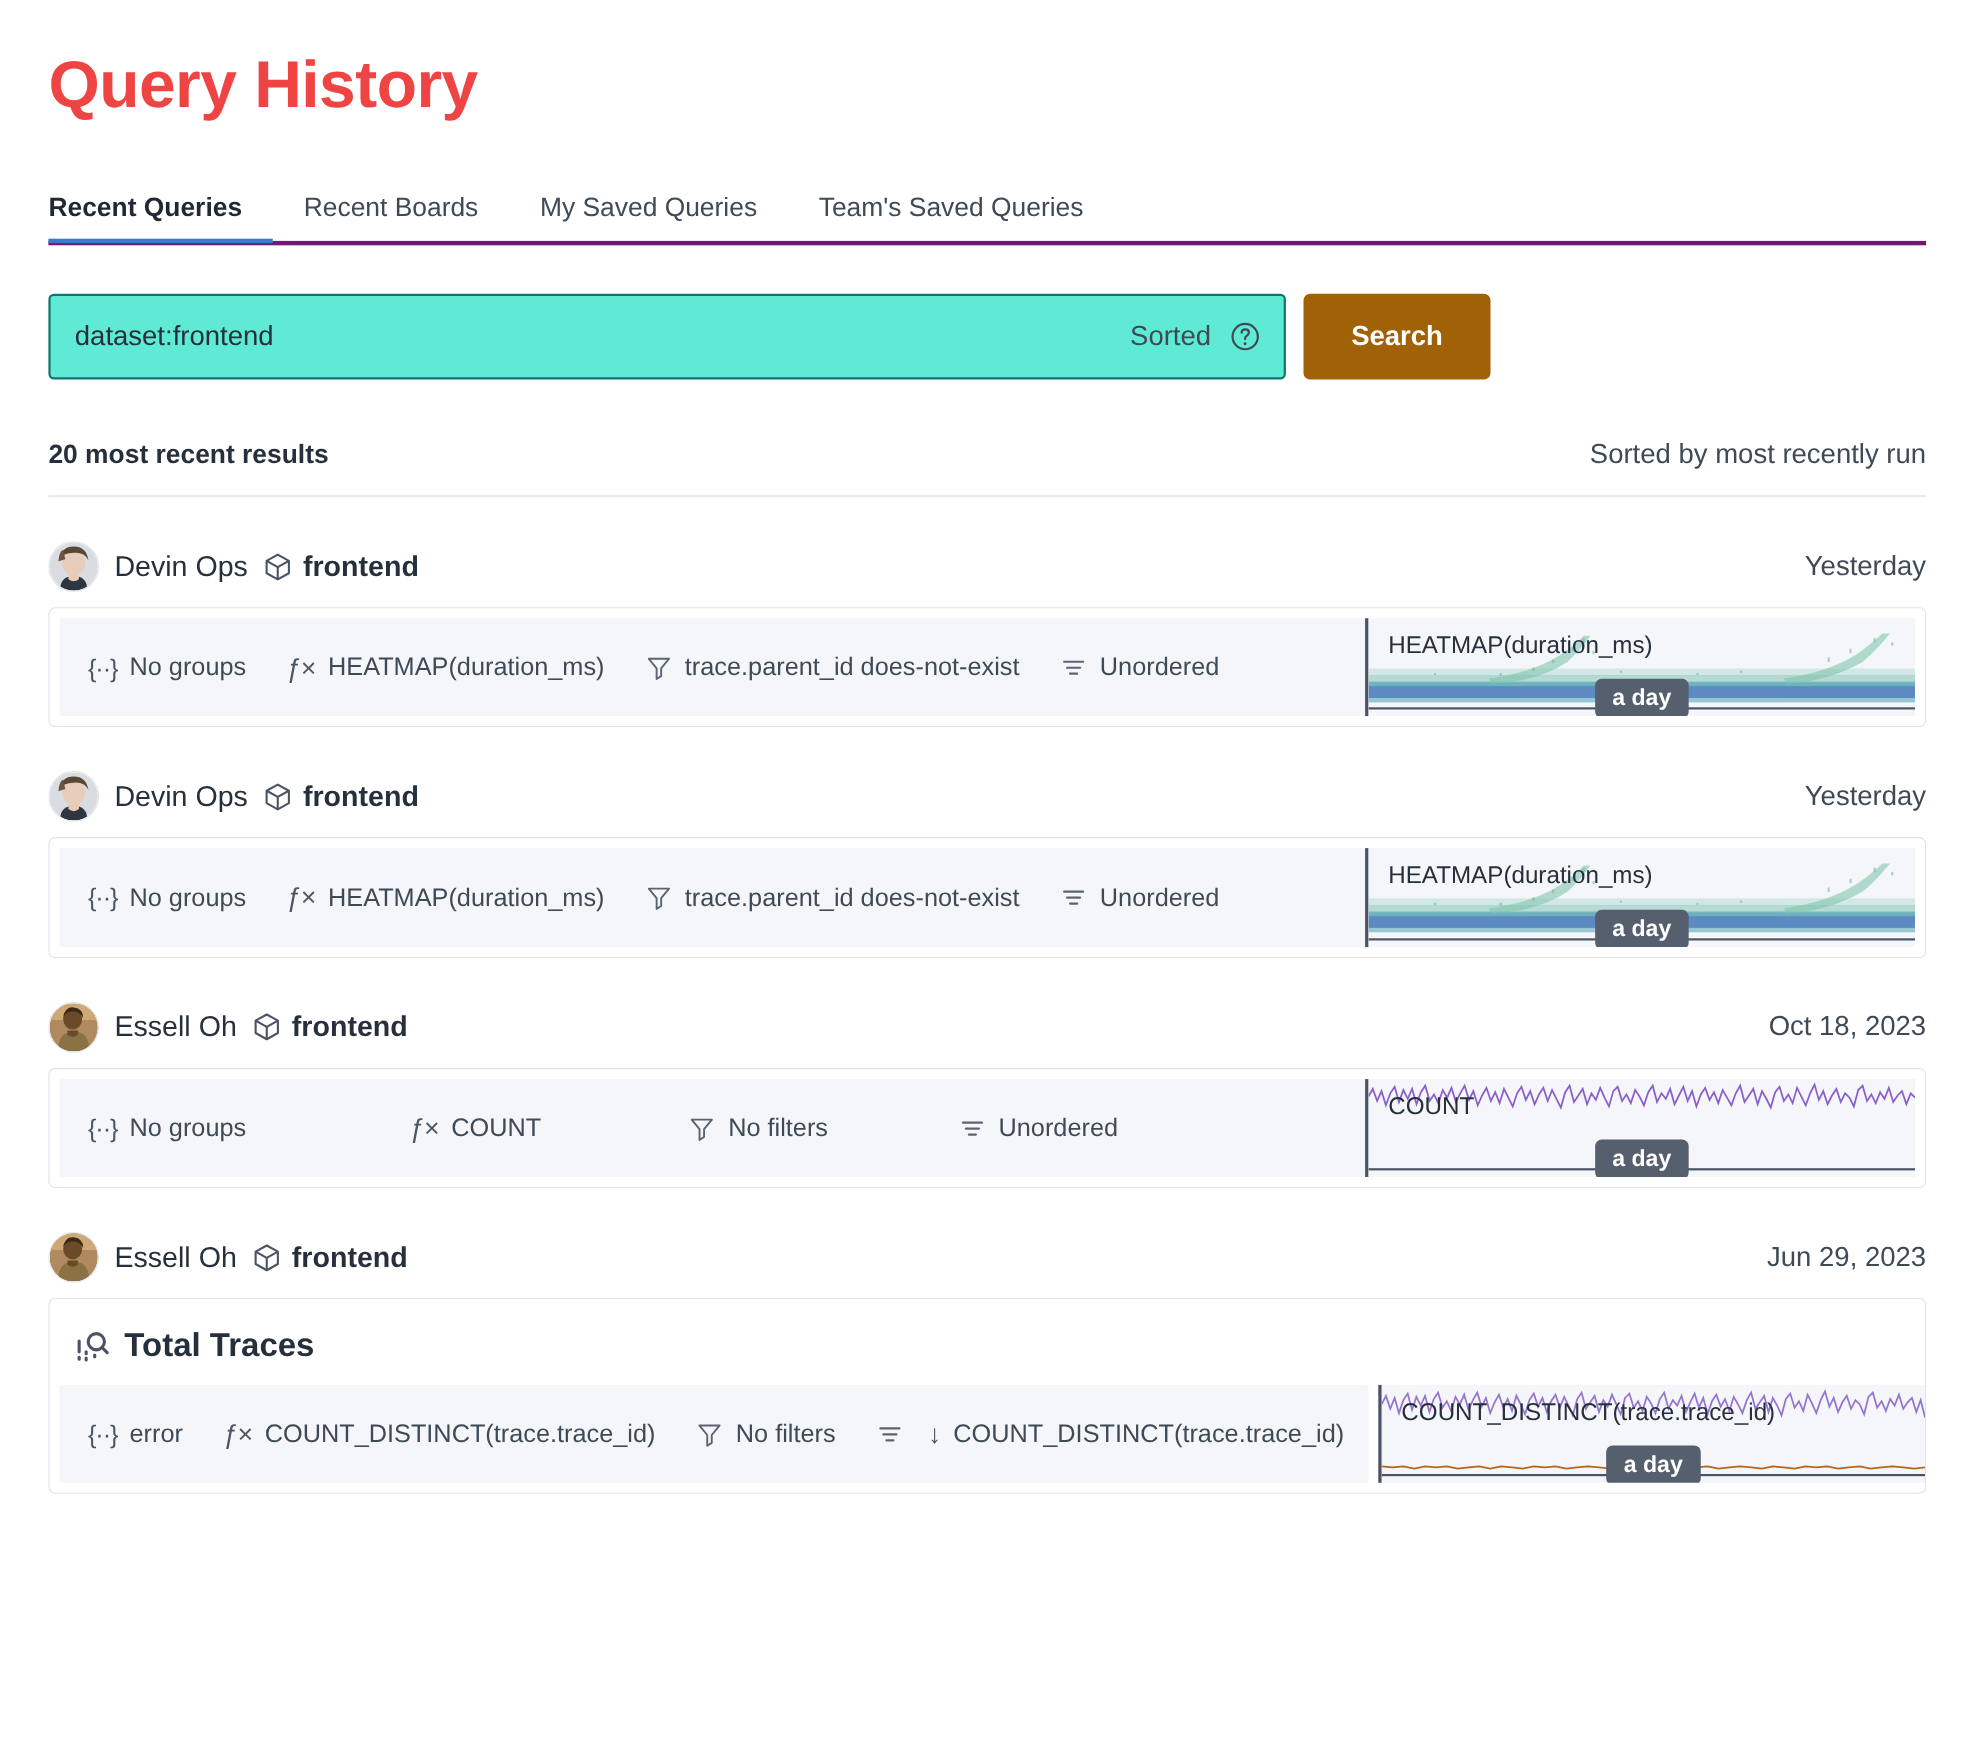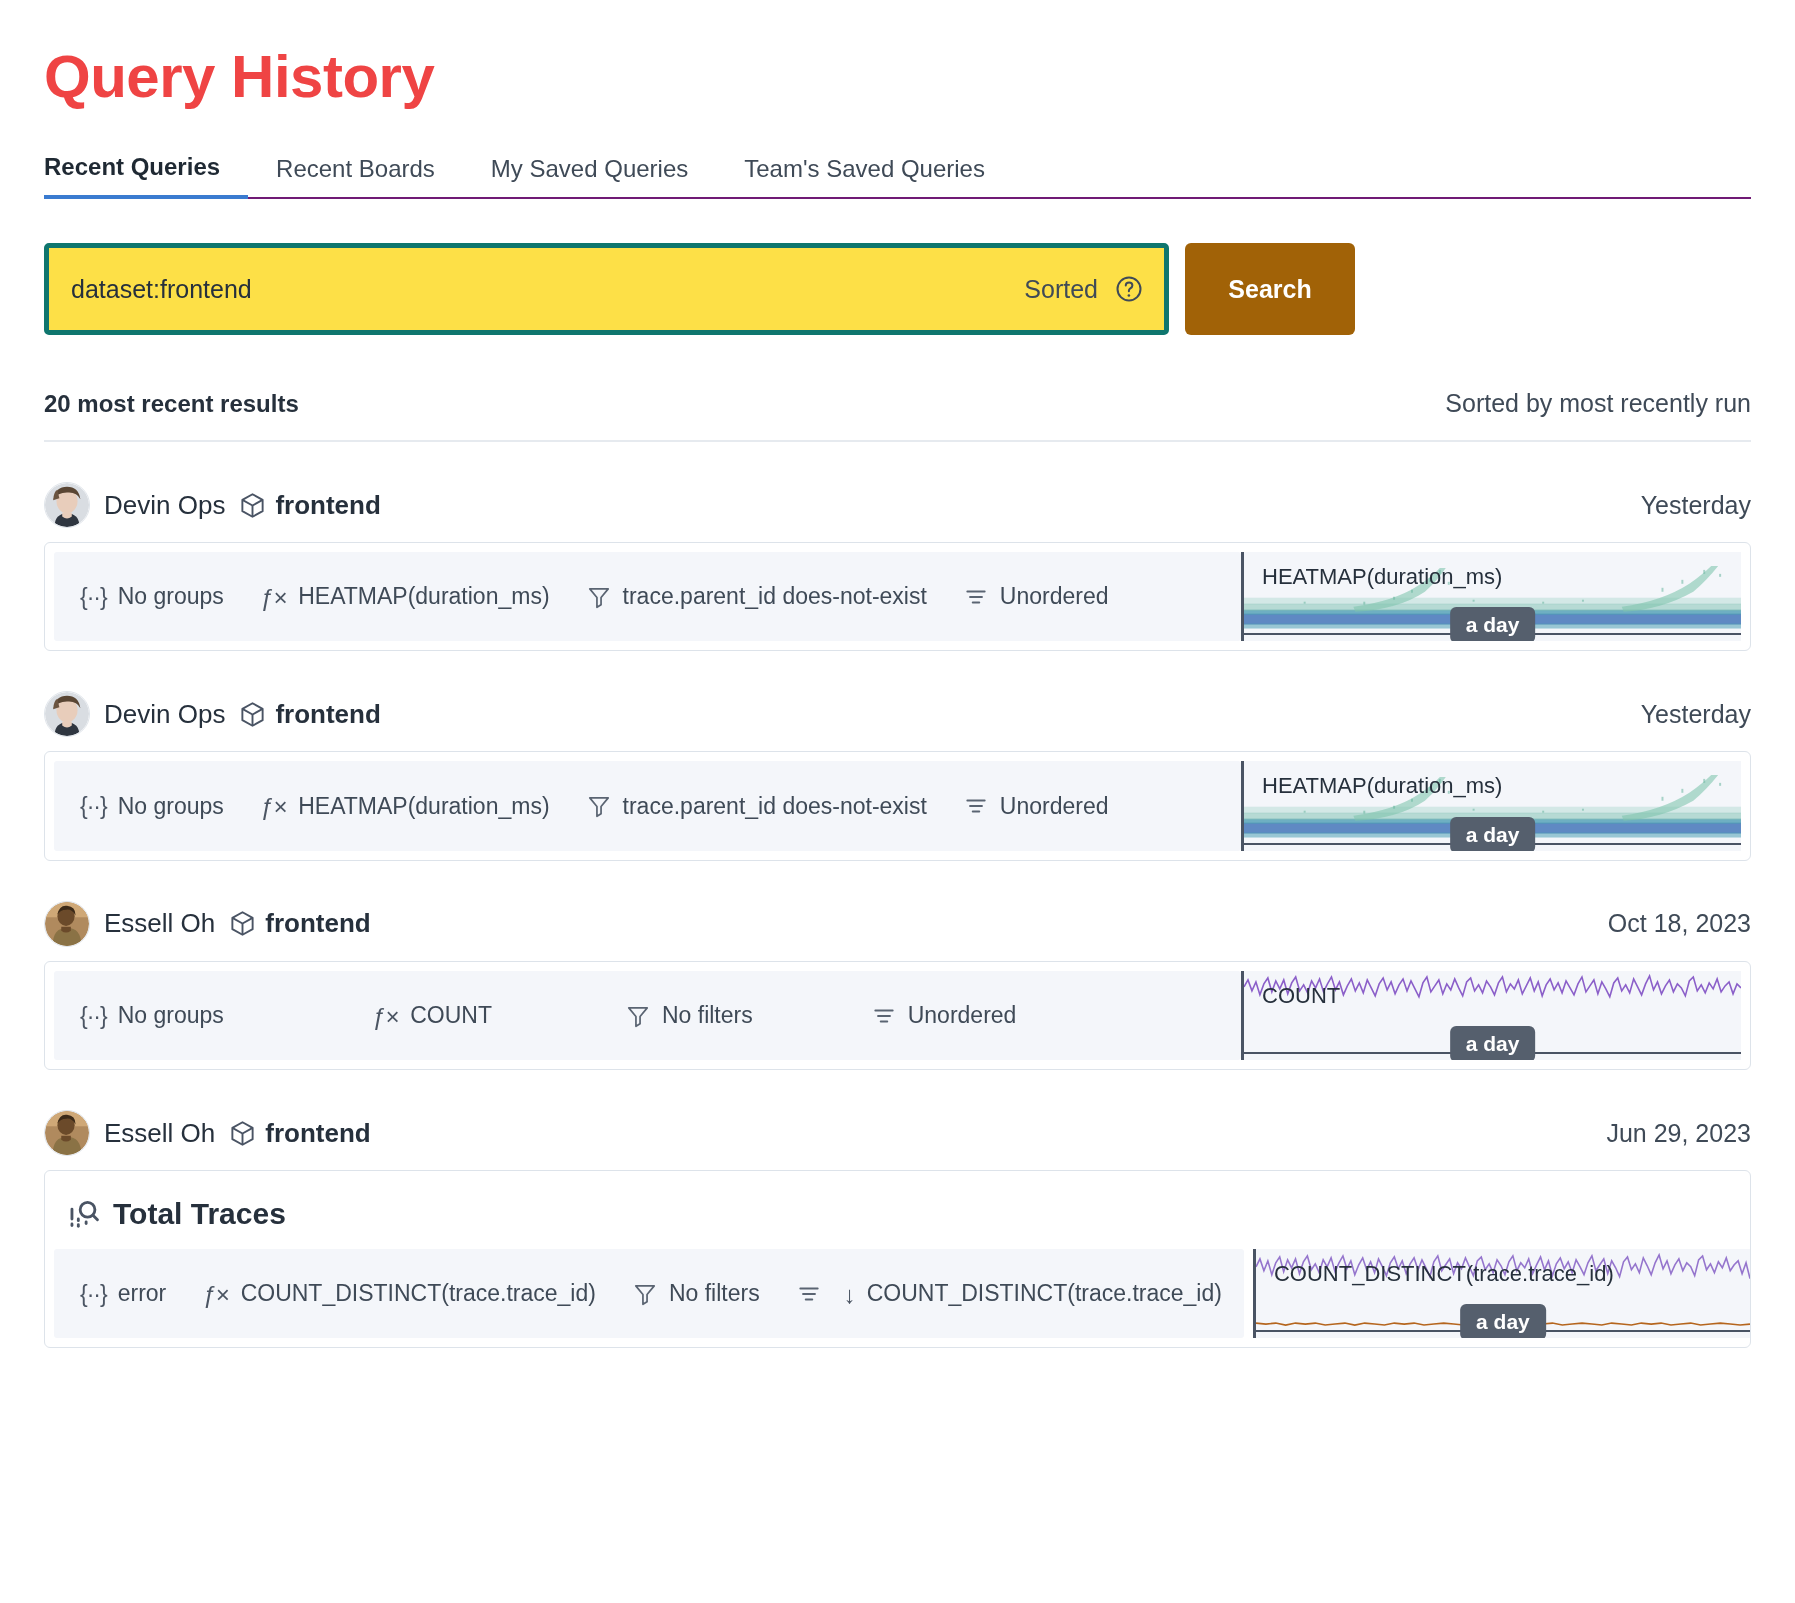--- a/index.html
+++ b/index.html
@@ -19,24 +19,24 @@
     font-weight:700;
     letter-spacing:-0.5px;
     color:#ef4444;
     margin:6px 0 0 0;
     line-height:1.15;
   }
 
   
   .tabs {
     display:flex;
-    align-items:center;
+    align-items:flex-start;
     gap:0px;
-    margin-top:40px;
-    border-bottom:2px solid #701a75;
+    margin-top:62px;
+    border-bottom:4px solid #701a75;
     position:relative;
   }
   .tab {
     font-size:24px;
     color:#3f4a57;
     padding:0 28px 14px 28px;
     cursor:pointer;
     white-space:nowrap;
     position:relative;
     top:2px;
@@ -50,24 +50,24 @@
 
   
   .search-row {
     display:flex;
     align-items:stretch;
     gap:16px;
     margin-top:44px;
   }
   .search-box {
     flex:0 0 1125px;
-    height:92px;
-    border:5px solid #0f766e;
+    height:78px;
+    border:2px solid #0f766e;
     border-radius:5px;
-    background:#fde047;
+    background:#5eead4;
     display:flex;
     align-items:center;
     padding:0 20px 0 22px;
   }
   .search-input-text {
     flex:1;
     font-size:25px;
     color:#26303c;
     outline:none;
   }

